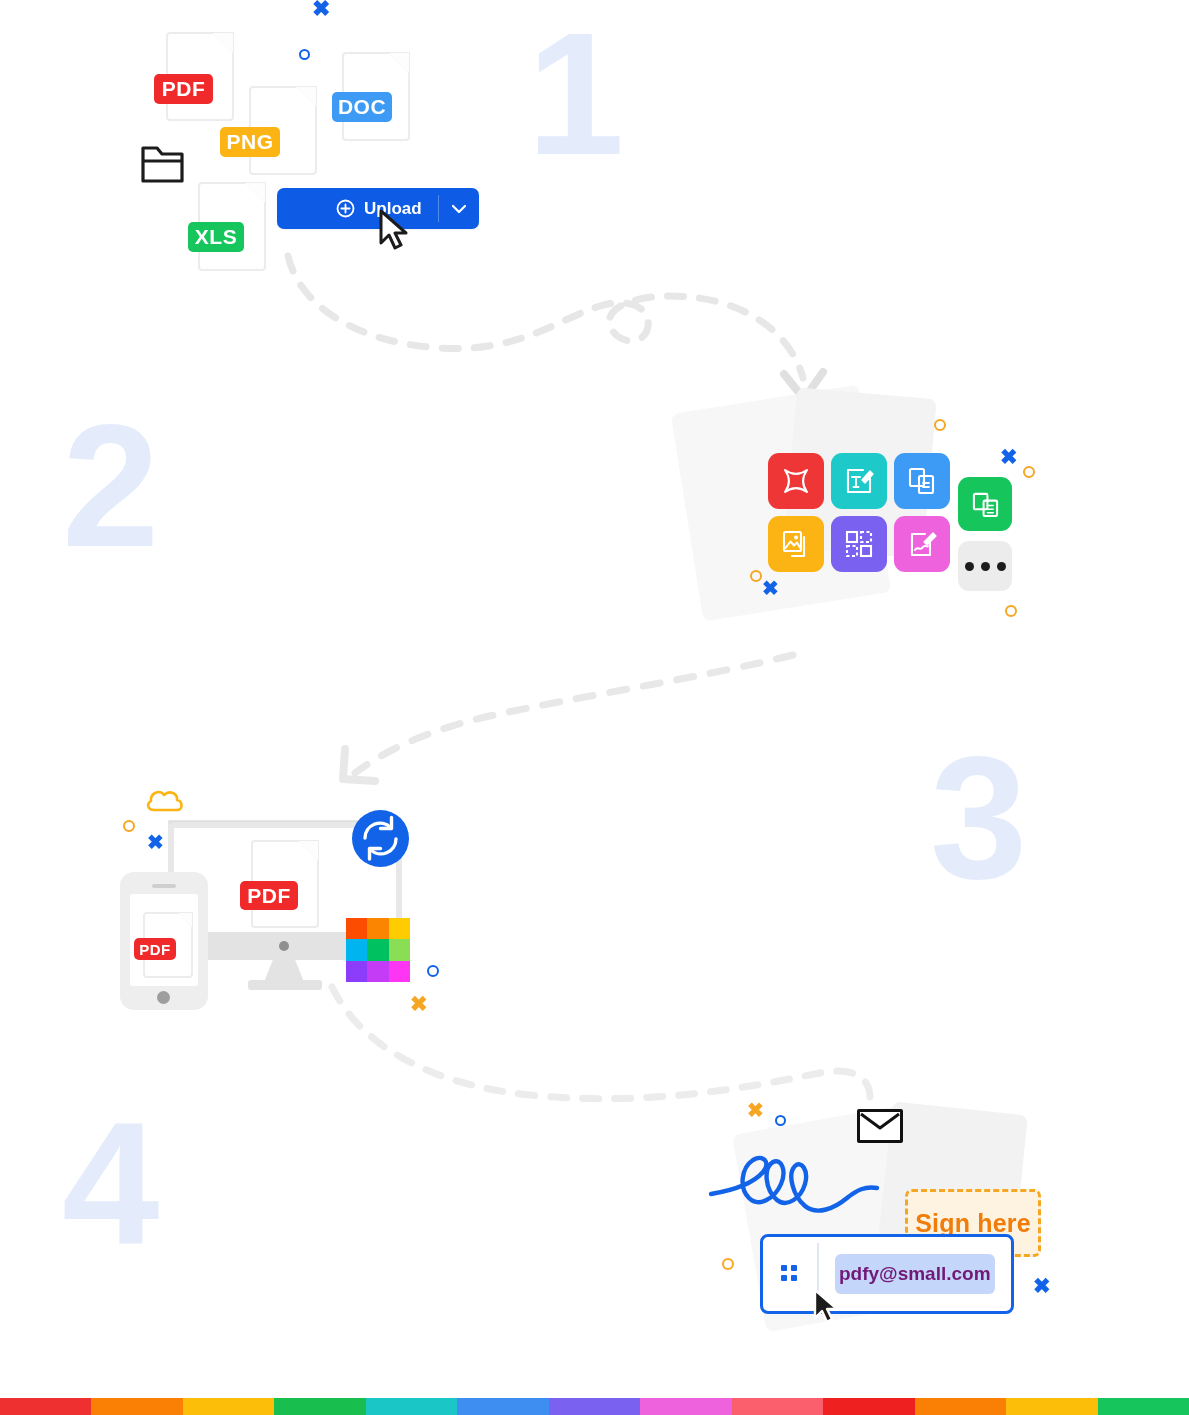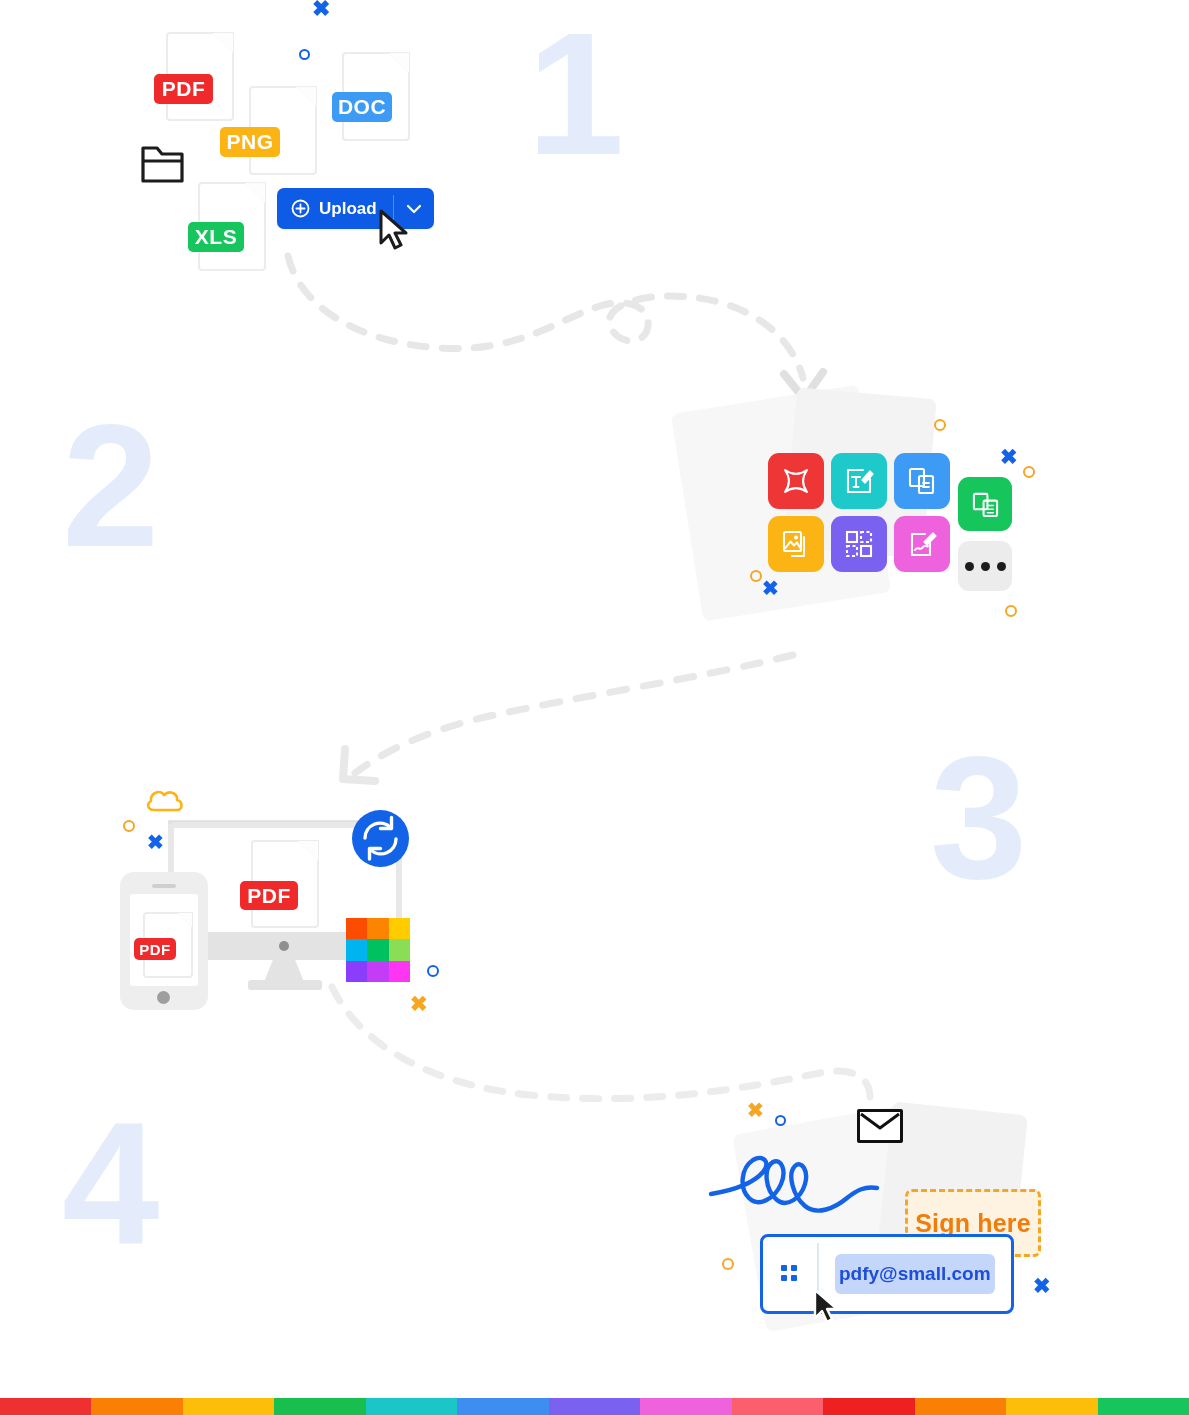--- a/index.html
+++ b/index.html
@@ -49,21 +49,21 @@
   }
 
   
   .upload-btn{
     position:absolute;display:flex;align-items:stretch;
     background:#0e5ce6;border-radius:7px;overflow:hidden;
     box-shadow:0 1px 2px rgba(0,0,0,.06);
   }
   .upload-main{
     display:flex;align-items:center;gap:9px;
-    padding:0 16px 0 14px;color:#fff;font-weight:bold;font-size:17px;
+    padding:0 16px 0 14px;color:#fff;font-weight:bold;font-size:17px;margin-left:45px;
   }
   .upload-div{width:1px;background:#4f8bf0;margin:7px 0;}
   .upload-caret{display:flex;align-items:center;justify-content:center;width:40px;color:#fff;}
 
   
   .tile{
     position:absolute;border-radius:11px;
     display:flex;align-items:center;justify-content:center;
   }
   .tile svg{display:block;}
@@ -100,21 +100,21 @@
     letter-spacing:.2px;
     margin-top:37px;
   }
   .email-bar{
     position:absolute;background:#fff;border:3px solid #1263e8;border-radius:8px;
     display:flex;align-items:center;
   }
   .email-grid{width:54px;display:flex;align-items:center;justify-content:center;}
   .email-vdiv{width:2px;align-self:stretch;background:#dfe6f5;margin:6px 0;}
   .email-pill{
-    background:#c5d6fb;border-radius:6px;color:#1d4ed8;font-weight:bold;font-size:19px;
+    background:#c5d6fb;border-radius:6px;color:#701a75;font-weight:bold;font-size:19px;
     padding:9px 4px;margin-left:16px;white-space:nowrap;
   }
 
   
   .dot-ring{position:absolute;border-radius:50%;background:transparent;}
   .x-mark{position:absolute;font-weight:bold;line-height:1;user-select:none;}
   .envelope{position:absolute;border:3px solid #111;border-radius:2px;background:#fff;}
 
   
   .strip{position:absolute;left:0;bottom:0;width:1189px;height:17px;display:flex;}

